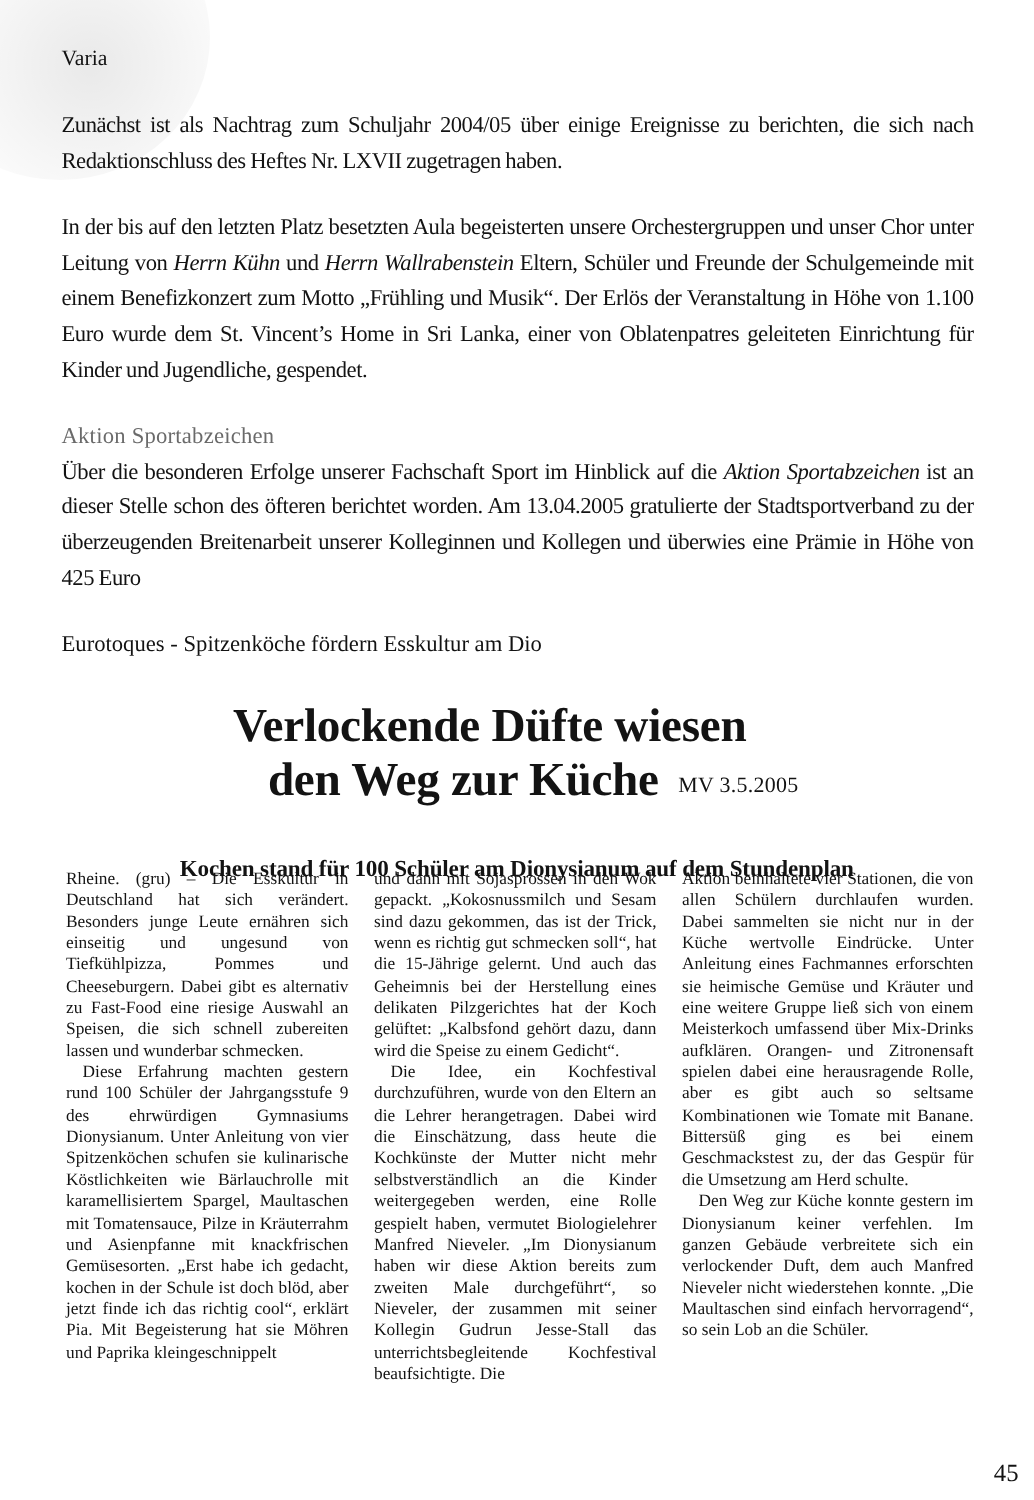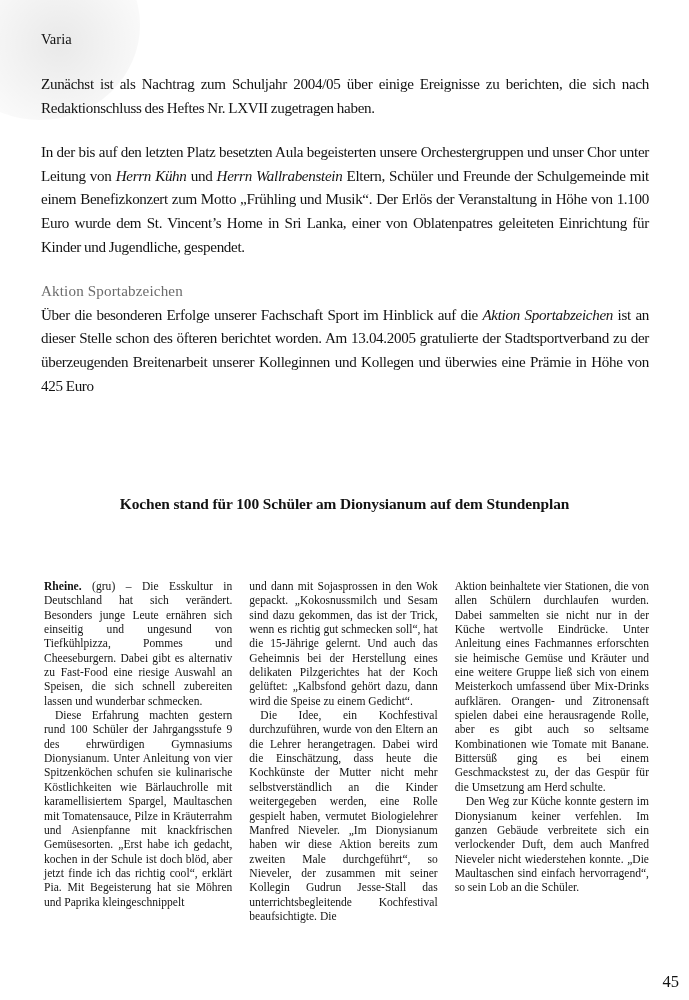--- a/index.html
+++ b/index.html
@@ -147,21 +147,21 @@
     text-justify: inter-word;
     font-family: "Liberation Serif", "DejaVu Serif", serif;
   }
   .col p {
     margin: 0;
     text-indent: 11px;
     hyphens: manual;
   }
   .col p.first { text-indent: 0; }
   .dateline {
-    font-weight: bold;
+    font-weight: normal;
   }
 
   .col.c1 { letter-spacing: 0.02px; }
   .col.c3 { width: 196px; }
 
   .page-number {
     position: absolute;
     right: 10px;
     bottom: 9px;
     font-size: 16.5px;
@@ -187,26 +187,31 @@
     <div class="blk">
       <p class="body-para squeeze"><span>In der bis auf den letzten Platz besetzten Aula begeisterten unsere Orchestergruppen und unser Chor unter Leitung von </span><i>Herrn Kühn</i><span> und </span><i>Herrn Wallrabenstein</i><span> Eltern, Schüler und Freunde der Schulgemeinde mit einem Benefizkonzert zum Motto „Frühling und Musik“. Der Erlös der Veranstaltung in Höhe von 1.100 Euro wurde dem St. Vincent’s Home in Sri Lanka, einer von Oblatenpatres geleiteten Einrichtung für Kinder und Jugendliche, gespendet.</span></p>
     </div>
 
     <div class="blk">
       <p class="sub-head faded">Aktion Sportabzeichen</p>
       <p class="body-para squeeze"><span>Über die besonderen Erfolge unserer Fachschaft Sport im Hinblick auf die </span><i>Aktion Sportabzeichen</i><span> ist an dieser Stelle schon des öfteren berichtet worden. Am 13.04.2005 gratulierte der Stadtsportverband zu der überzeugenden Breitenarbeit unserer Kolleginnen und Kollegen und überwies eine Prämie in Höhe von 425 Euro</span></p>
     </div>
 
     <div class="blk">
+      <p class="sub-head">Eurotoques - Spitzenköche fördern Esskultur am Dio</p>
     </div>
 
   </div>
 
   <div class="clipping">
 
+    <h1 class="headline">
+      <span class="l1">Verlockende Düfte wiesen</span>
+      <span class="l2"><span>den Weg zur Küche</span><span class="mv-credit"><span>MV</span> <span class="mv-date">3.5.2005</span></span></span>
+    </h1>
 
     <p class="kicker">Kochen stand für 100 Schüler am Dionysianum auf dem Stundenplan</p>
 
     <div class="columns">
 
       <div class="col c1">
         <p class="first"><span class="dateline">Rheine.</span><span> (gru) – Die Esskultur in Deutschland hat sich verändert. Besonders junge Leute ernähren sich einseitig und ungesund von Tiefkühlpizza, Pommes und Cheeseburgern. Dabei gibt es alternativ zu Fast-Food eine riesige Auswahl an Speisen, die sich schnell zubereiten lassen und wunderbar schmecken.</span></p>
         <p>Diese Erfahrung machten gestern rund 100 Schüler der Jahrgangsstufe 9 des ehrwürdigen Gymnasiums Dionysianum. Unter Anleitung von vier Spitzenköchen schufen sie kulinarische Köstlichkeiten wie Bärlauchrolle mit karamellisiertem Spargel, Maultaschen mit Tomatensauce, Pilze in Kräuterrahm und Asienpfanne mit knackfrischen Gemüsesorten. „Erst habe ich gedacht, kochen in der Schule ist doch blöd, aber jetzt finde ich das richtig cool“, erklärt Pia. Mit Begeisterung hat sie Möhren und Paprika kleingeschnippelt</p>
       </div>
 

